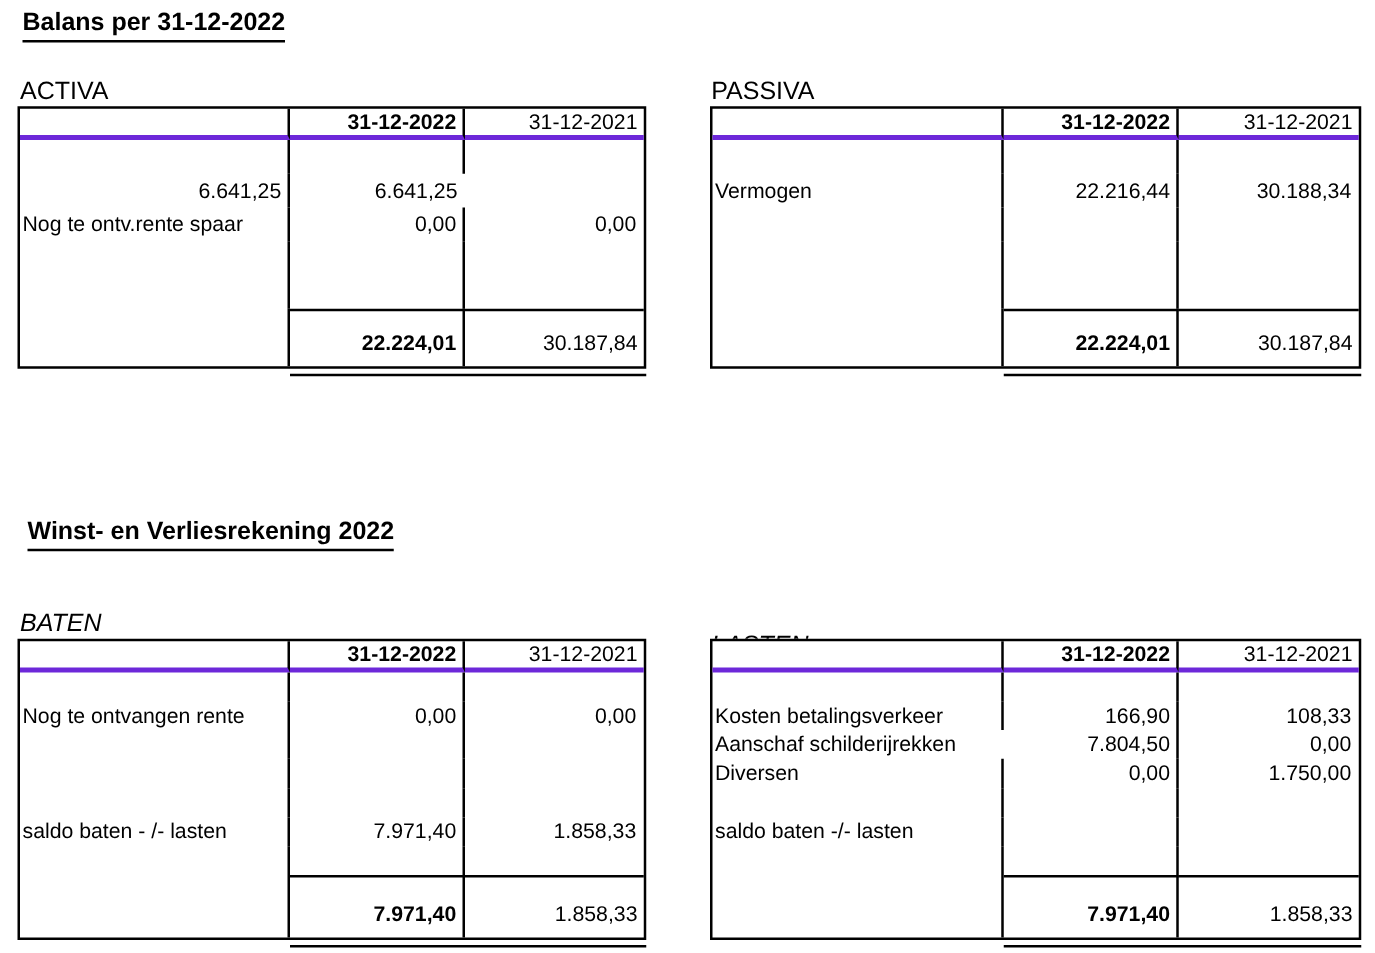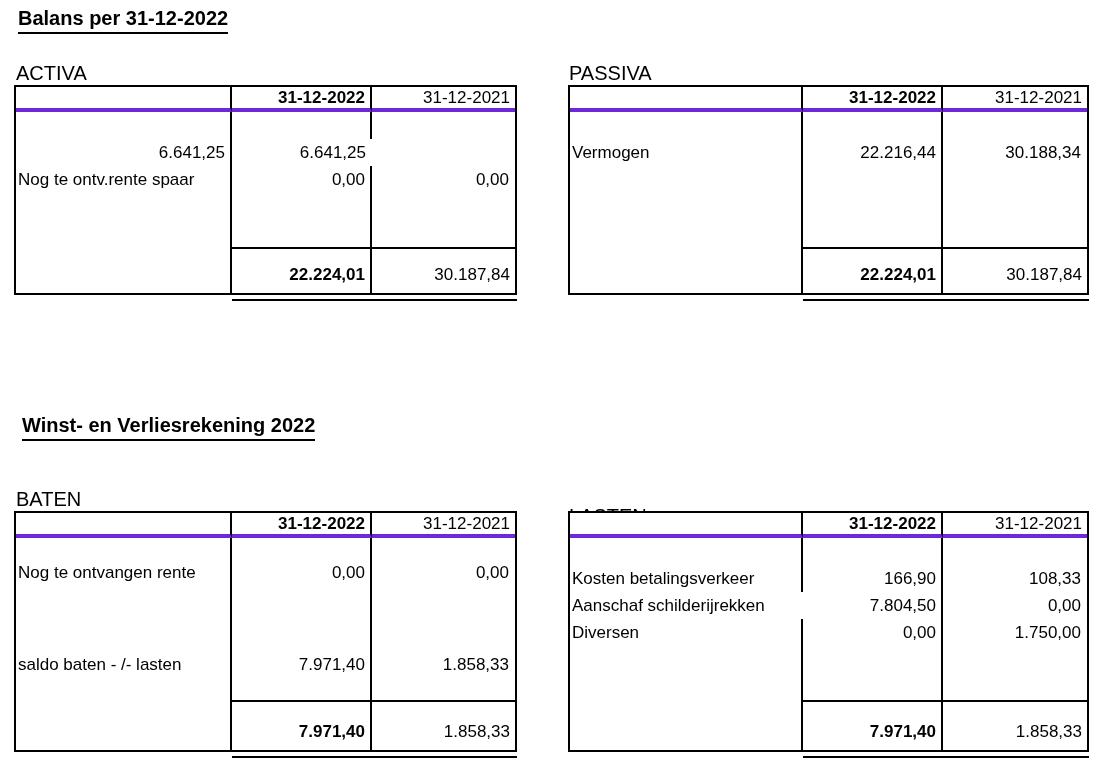--- a/index.html
+++ b/index.html
@@ -7,21 +7,21 @@
     width:1100px; height:762px; position:relative;
     background:#ffffff; color:#000000;
     font-family:"Liberation Sans", sans-serif;
     overflow:hidden;
   }
   .doc-title {
     position:absolute; font-size:20px; font-weight:bold;
     border-bottom:2px solid #000; padding-bottom:2px; white-space:nowrap;
   }
   .sec-label { position:absolute; font-size:20px; white-space:nowrap; }
-  .sec-label.ul { border-bottom:1px solid #000; padding-bottom:1px; }
+  .sec-label.ul { border-bottom:1px solid #000; padding-bottom:1px;font-style:italic; }
 
   .fin-table {
     position:absolute; border:2px solid #000; box-sizing:border-box;
     display:flex; flex-direction:column; font-size:17px; background:#fff;
   }
   .row { display:grid; }
   .cols-left  { grid-template-columns:216px 140px 1fr; }
   .cols-right { grid-template-columns:233px 140px 1fr; }
 
   .thead { height:25px; flex:none; }
@@ -224,20 +224,25 @@
         <div class="c1">Diversen</div>
         <div class="c2">0,00</div>
         <div class="c3">1.750,00</div>
       </div>
       <div class="row cols-right trow">
           <div class="c1"></div>
           <div class="c2"></div>
           <div class="c3"></div>
         </div>
       <div class="row cols-right trow">
+        <div class="c1">saldo baten -/- lasten</div>
+        <div class="c2"></div>
+        <div class="c3"></div>
+      </div>
+      <div class="row cols-right trow">
           <div class="c1"></div>
           <div class="c2"></div>
           <div class="c3"></div>
         </div>
     </div>
     <div class="row cols-right ttotal">
       <div class="t1"></div>
       <div class="t2">7.971,40</div>
       <div class="t3">1.858,33</div>
     </div>

